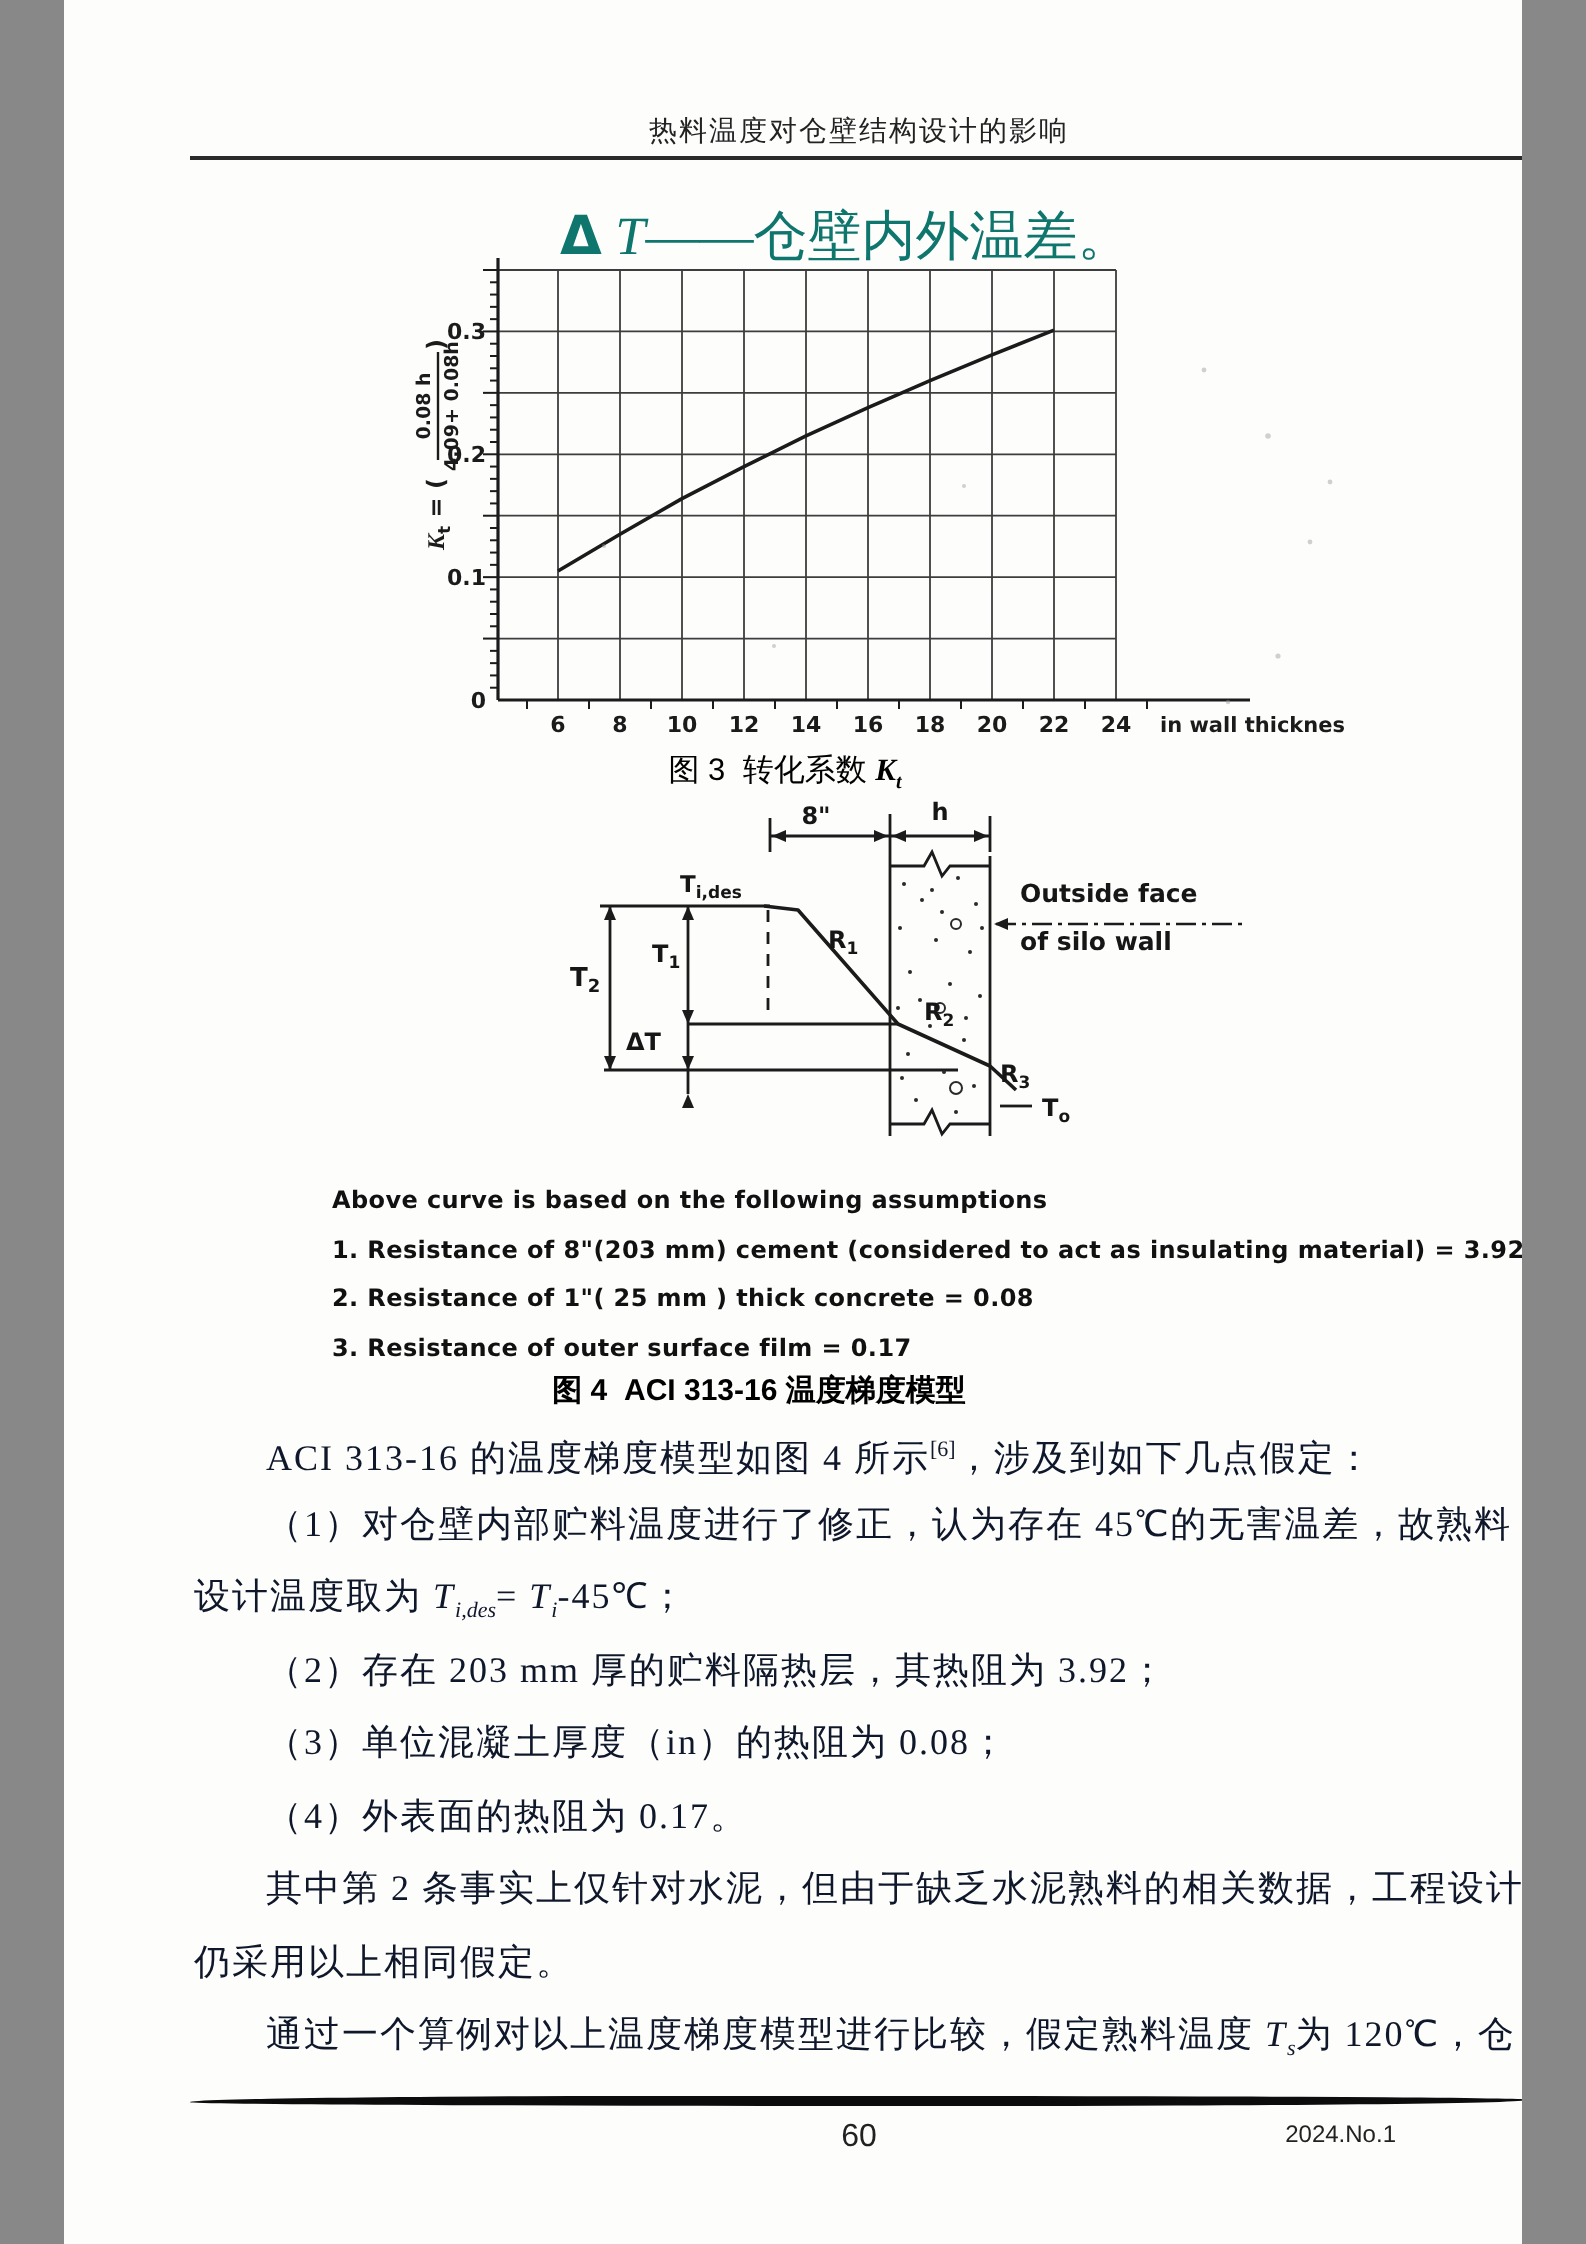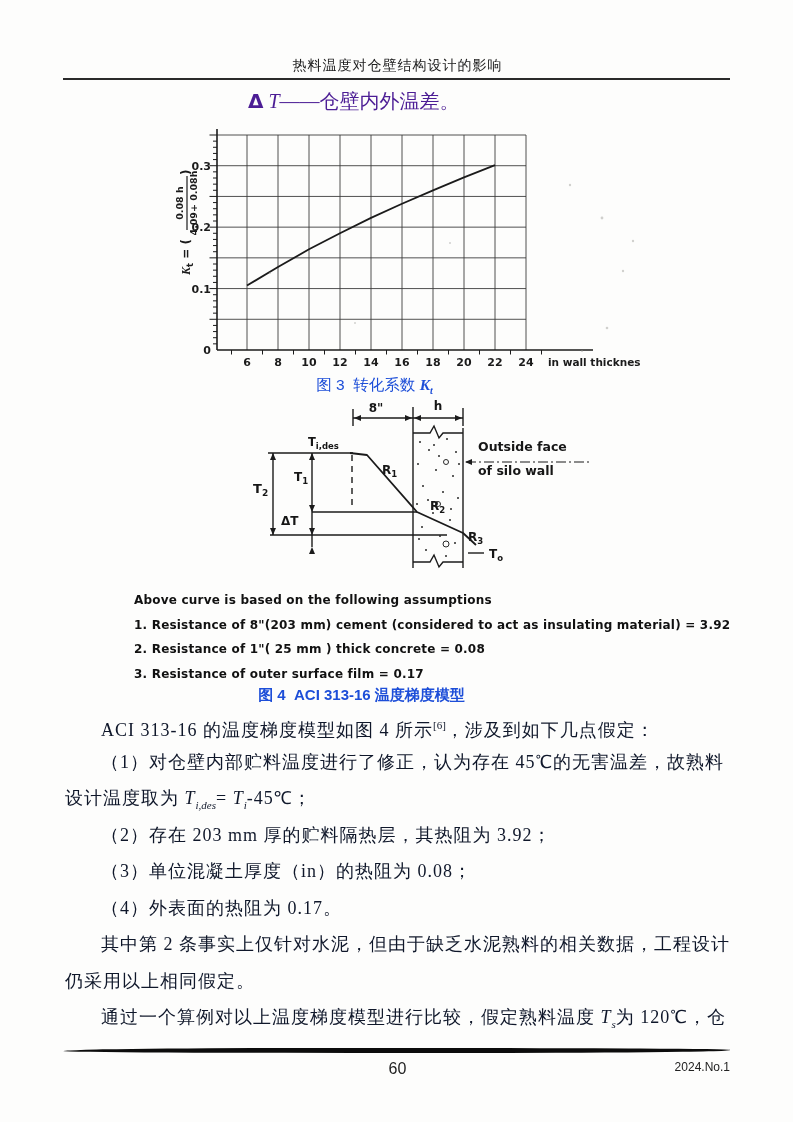--- a/index.html
+++ b/index.html
@@ -1,29 +1,29 @@
 <!DOCTYPE html>
 <html><head>
 <meta charset="utf-8">
 <style>
   html,body{margin:0;padding:0;background:#888;}
-  .page{position:relative;width:793px;height:1122px;margin:0 auto;background:#fdfdfc;overflow:hidden;
+  .page{position:relative;width:729px;height:1122px;margin:0 auto;background:#fdfdfc;overflow:hidden;
         font-family:"Liberation Serif",serif;color:#1b1b1b;}
   
   .header-title{position:absolute;top:57px;left:65px;width:665px;text-align:center;
                 font-size:14px;letter-spacing:1px;color:#222;}
   .header-rule{position:absolute;top:78px;left:63px;width:667px;height:2px;background:#2a2a2a;}
   
-  .delta-line{position:absolute;top:88px;left:248px;font-size:20px;color:#4c1d95;}
+  .delta-line{position:absolute;top:100px;left:248px;font-size:27px;color:#0f766e;}
   .delta-line .sym{font-weight:700;font-family:"DejaVu Sans",sans-serif;}
   .mvar{font-family:"Liberation Serif",serif;font-style:italic;}
   
   .fig3{position:absolute;top:123px;left:150px;width:500px;height:252px;}
-  .fig-caption{position:absolute;left:79px;width:665px;text-align:center;
-               font-family:"Liberation Sans",sans-serif;color:#1d4ed8;}
+  .fig-caption{position:absolute;left:65px;width:665px;text-align:center;
+               font-family:"Liberation Sans",sans-serif;color:#000000;}
   .fig3-caption{top:375px;font-size:15.5px;font-weight:500;transform:translateX(-37px);}
   .fig4-caption{top:686px;font-size:15px;font-weight:600;transform:translateX(-50px);}
   .cap-k{font-family:"Liberation Serif",serif;font-style:italic;font-weight:600;}
   sub{font-size:10px;}
   .fig4{position:absolute;top:392px;left:250px;width:350px;height:190px;}
   
   .assumptions{position:absolute;top:588px;left:134px;width:620px;
                font-family:"DejaVu Sans",sans-serif;font-weight:700;font-size:12px;
                color:#111;letter-spacing:0.2px;}
   .assumptions div{height:24.5px;line-height:24.5px;white-space:nowrap;}

